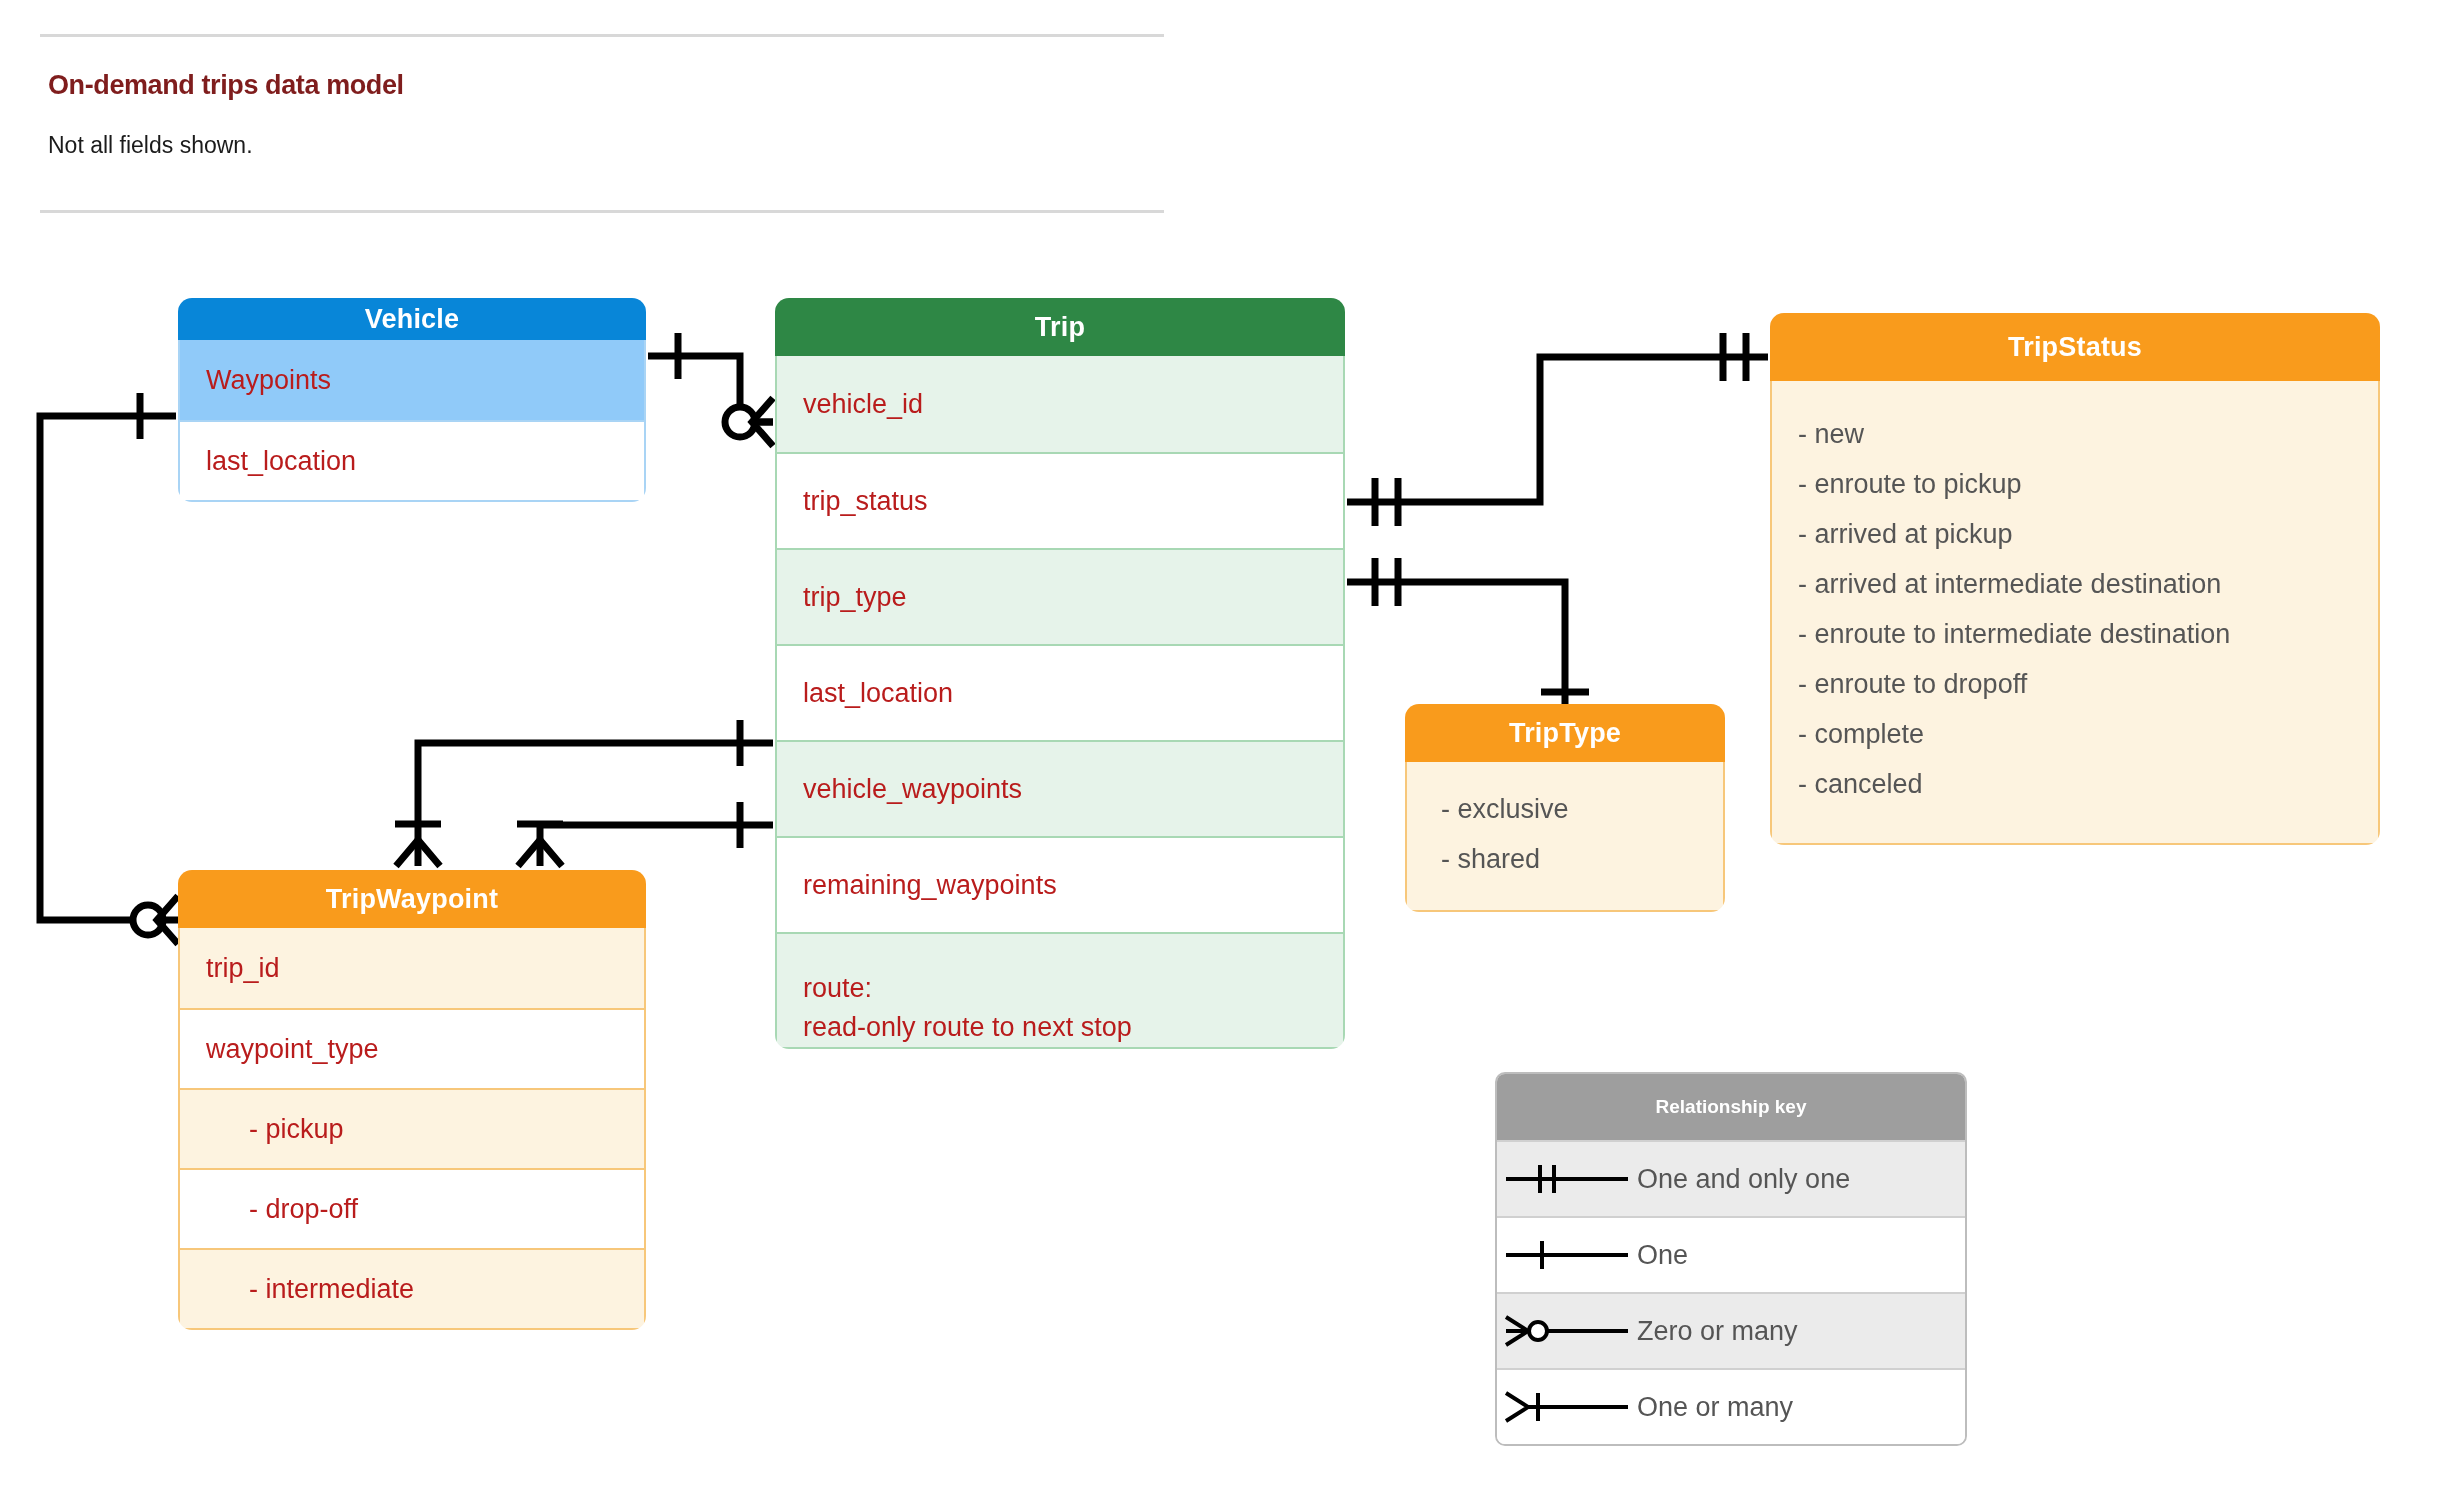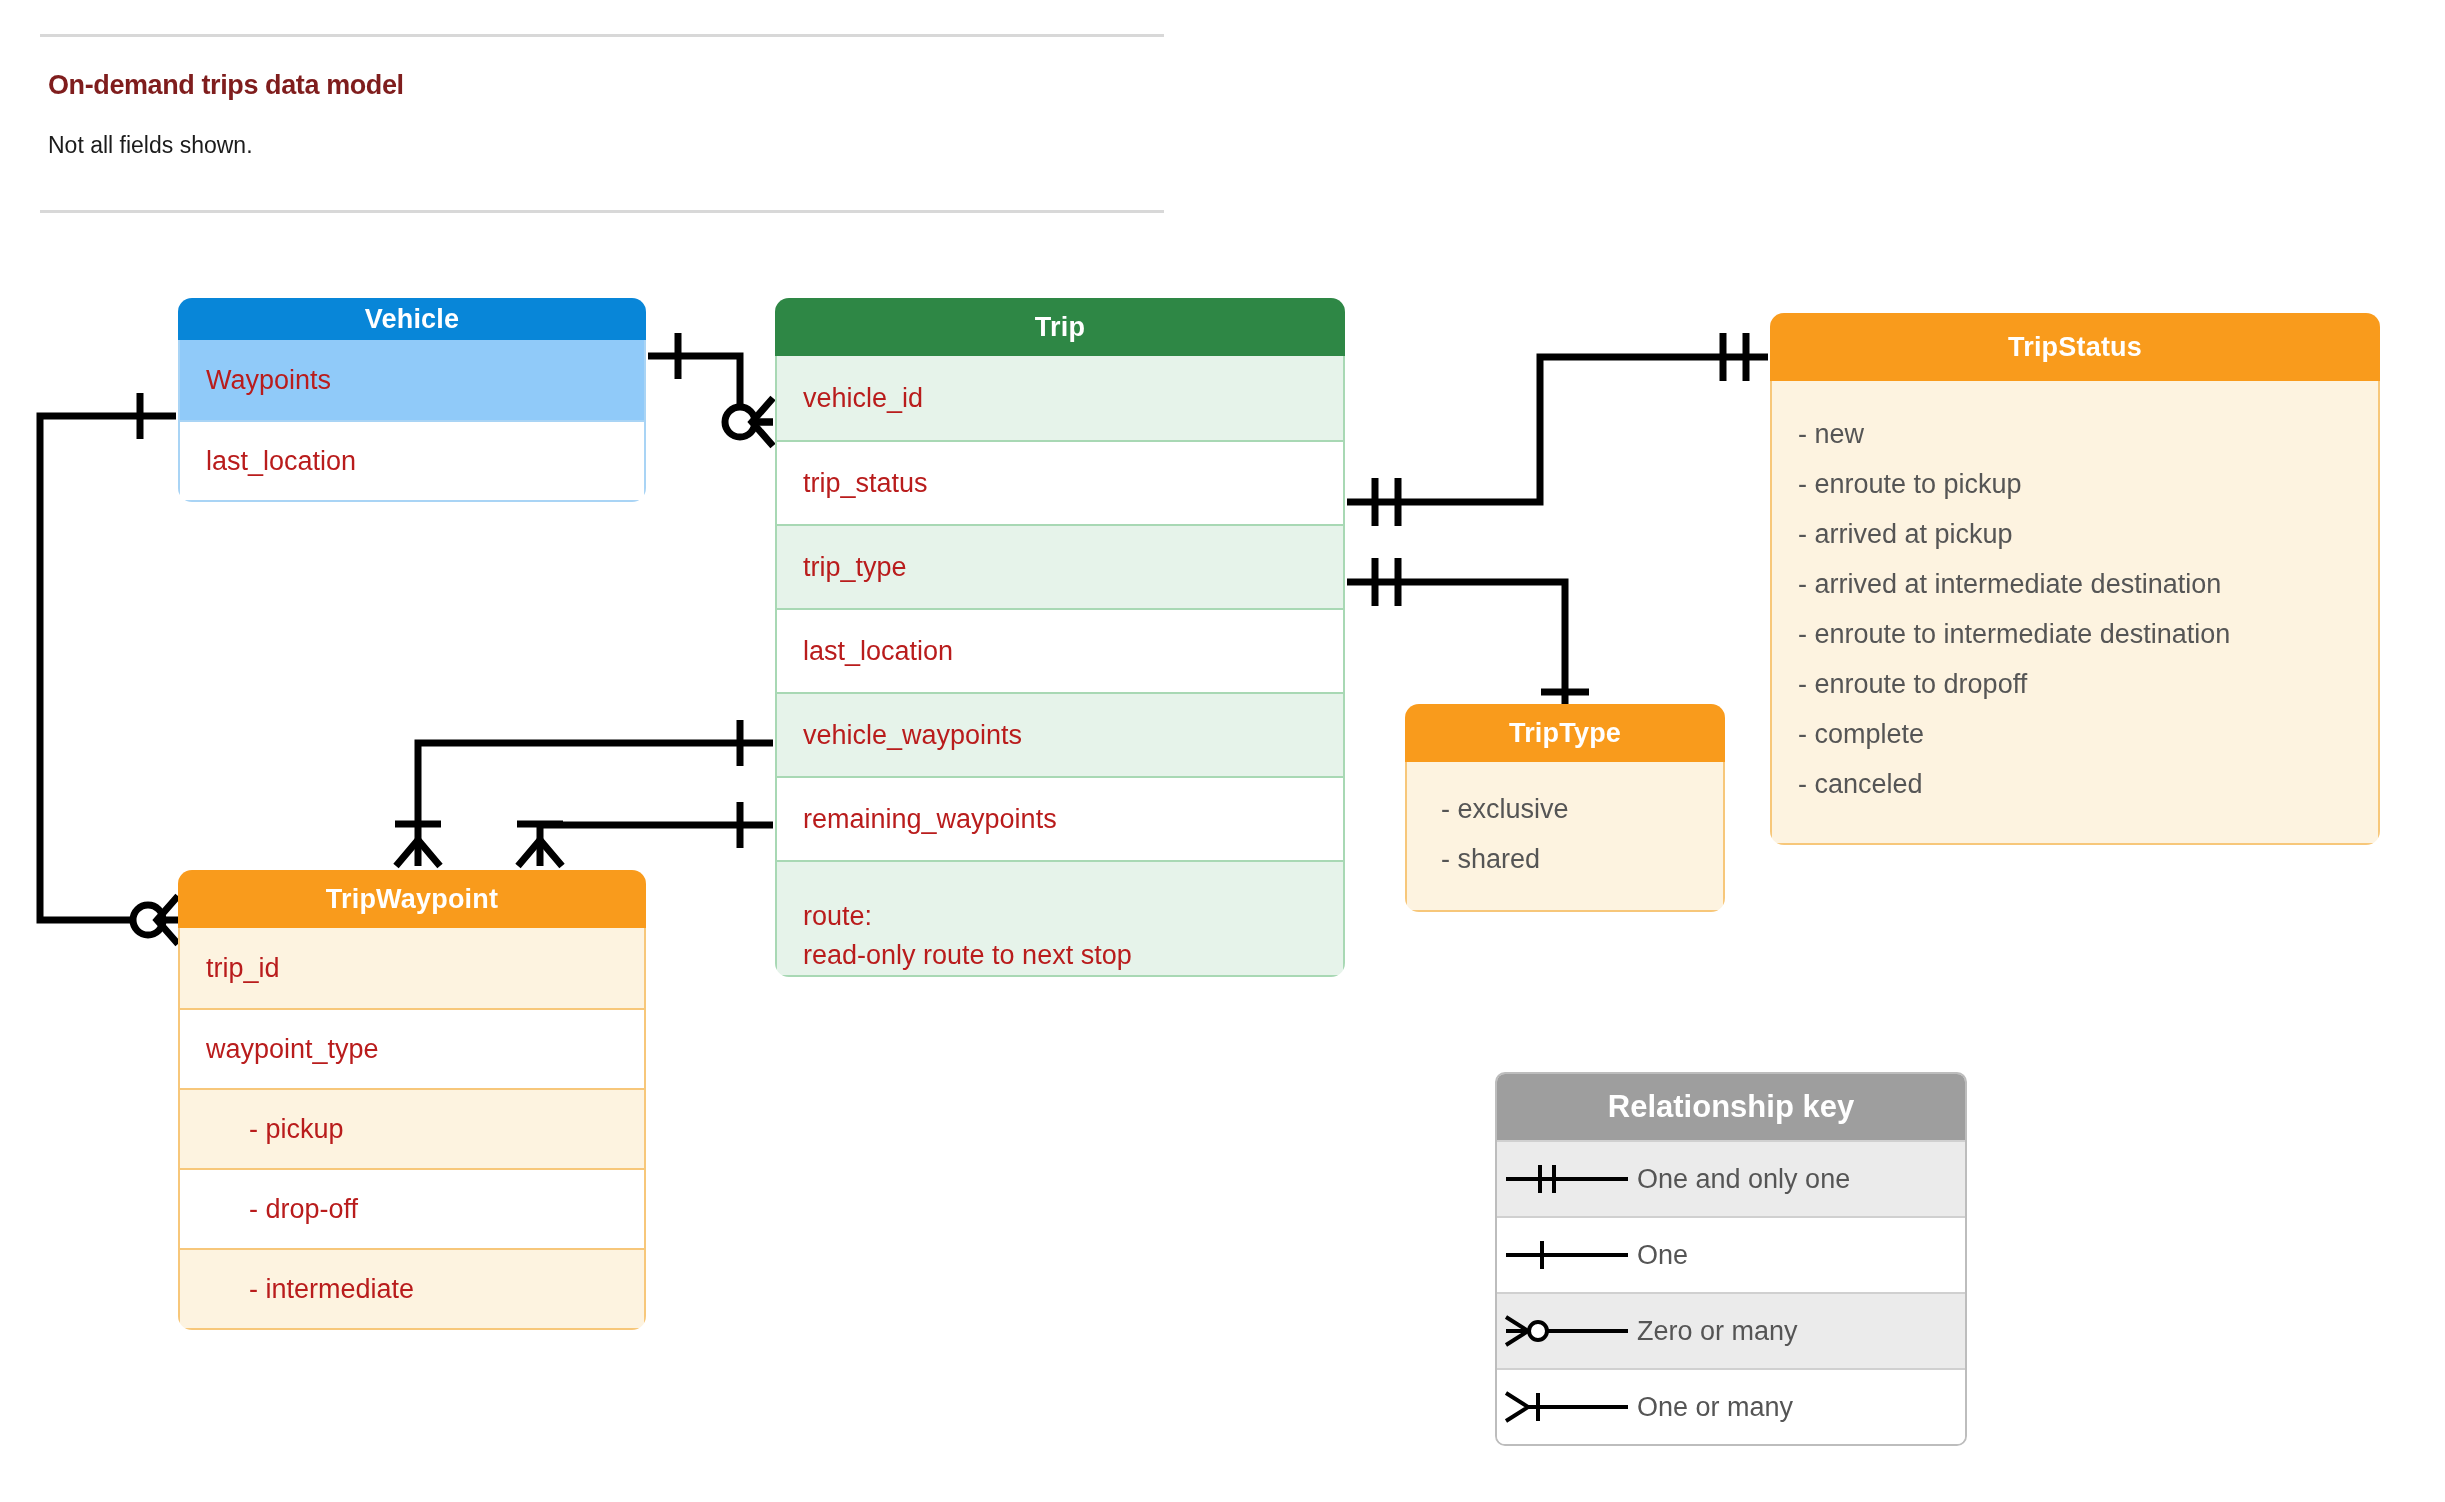--- a/index.html
+++ b/index.html
@@ -81,21 +81,21 @@
   #vehicle .entity-header { background: #0886d8; height: 42px; }
   #vehicle .entity-body { border: 2px solid #a9d4f5; border-top: none; border-radius: 0 0 6px 6px; }
   #vehicle .field { height: 80px; }
   #vehicle .field.alt { background: #90caf9; }
   #vehicle .field.plain { background: #ffffff; border-top: 2px solid #a9d4f5; }
 
   
   #trip { left: 775px; top: 298px; width: 570px; }
   #trip .entity-header { background: #2e8745; height: 58px; }
   #trip .entity-body { border: 2px solid #a8d8b4; border-top: none; border-radius: 0 0 6px 6px; }
-  #trip .field { height: 84px; border-top: 2px solid #a8d8b4; }
+  #trip .field { height: 96px; border-top: 2px solid #a8d8b4; }
   #trip .field:first-child { border-top: none; }
   #trip .field.alt { background: #e6f3ea; }
   #trip .field.plain { background: #ffffff; }
   #trip .field.tall {
     height: 115px;
     align-items: flex-start;
     padding-top: 26px;
     flex-direction: column;
     line-height: 1.45;
     justify-content: flex-end;
@@ -151,21 +151,21 @@
     left: 1495px; top: 1072px;
     width: 472px;
     border-radius: 10px;
     overflow: hidden;
     z-index: 5;
     border: 2px solid #bdbdbd;
   }
   #legend .legend-header {
     background: #9e9e9e;
     color: #ffffff;
-    font-size: 31px;
+    font-size: 19px;
     font-weight: bold;
     text-align: center;
     height: 66px;
     display: flex;
     align-items: center;
     justify-content: center;
   }
   .legend-row {
     height: 76px;
     display: flex;

